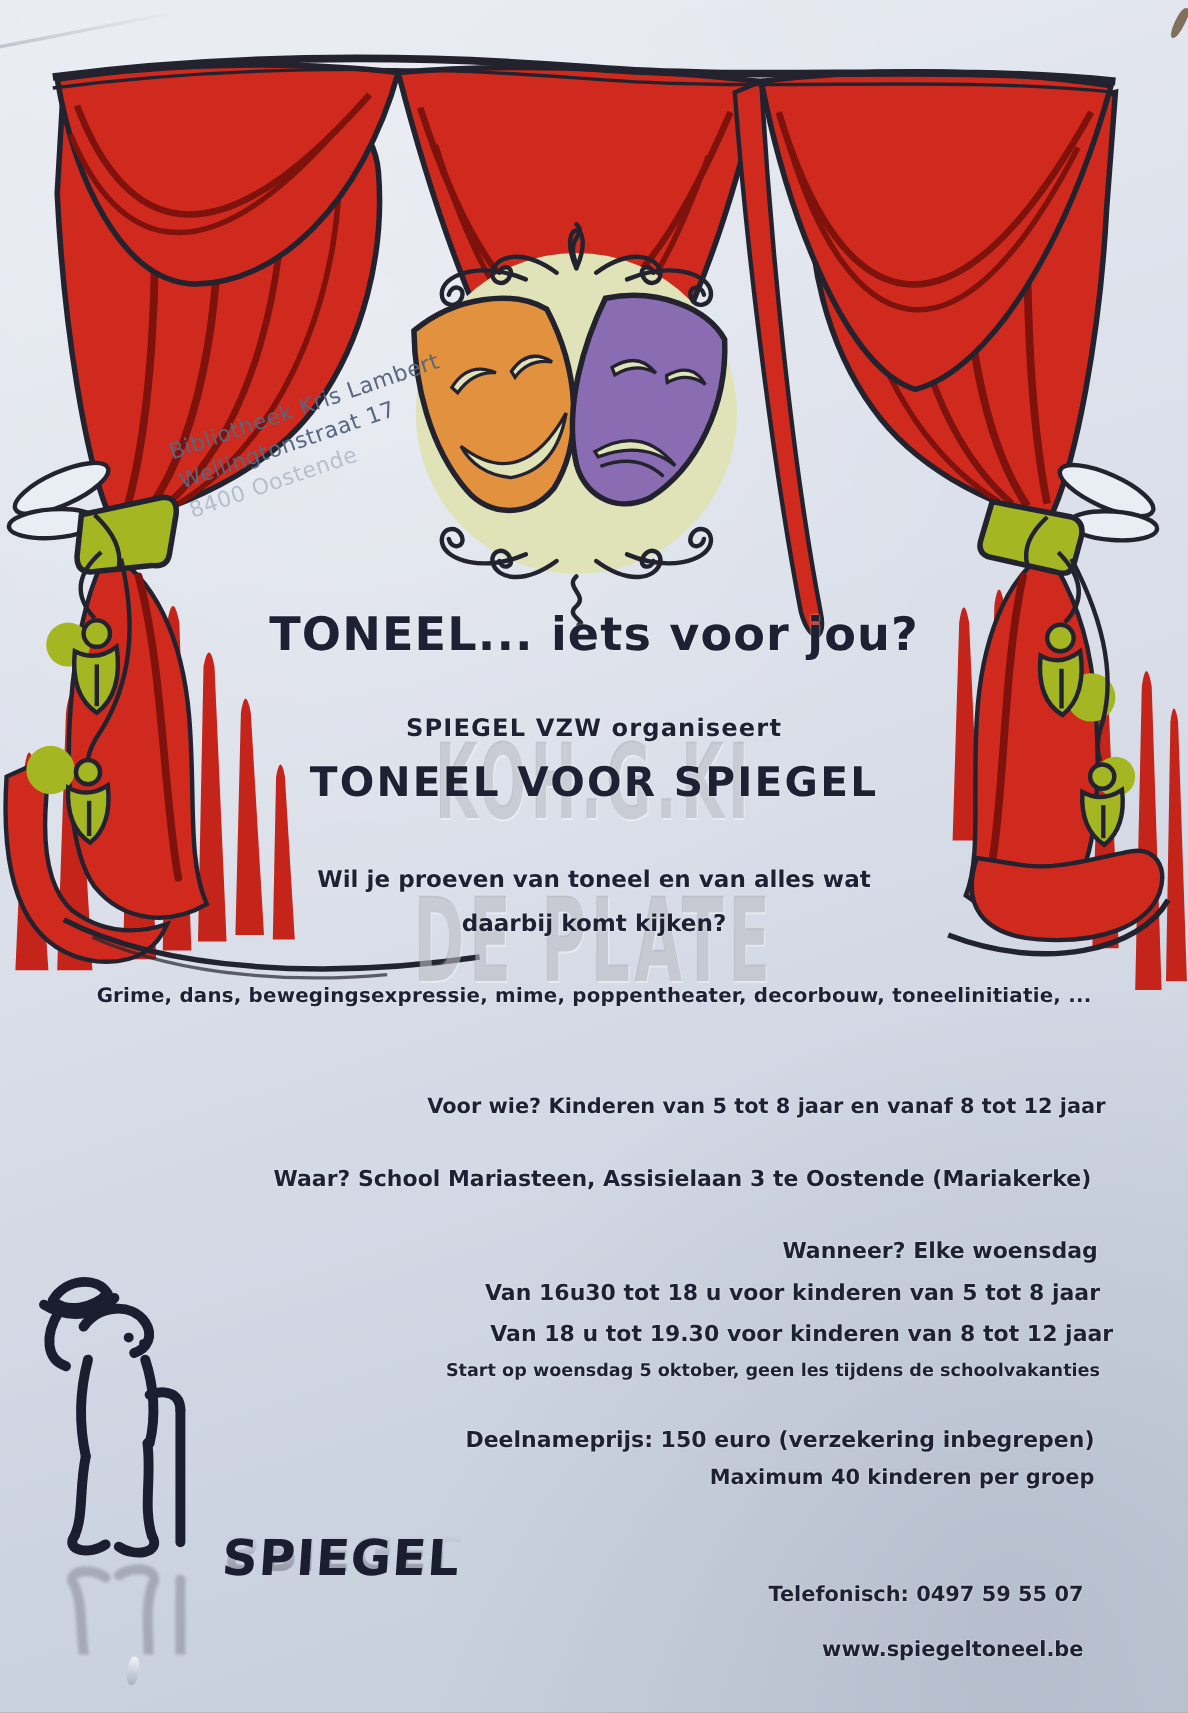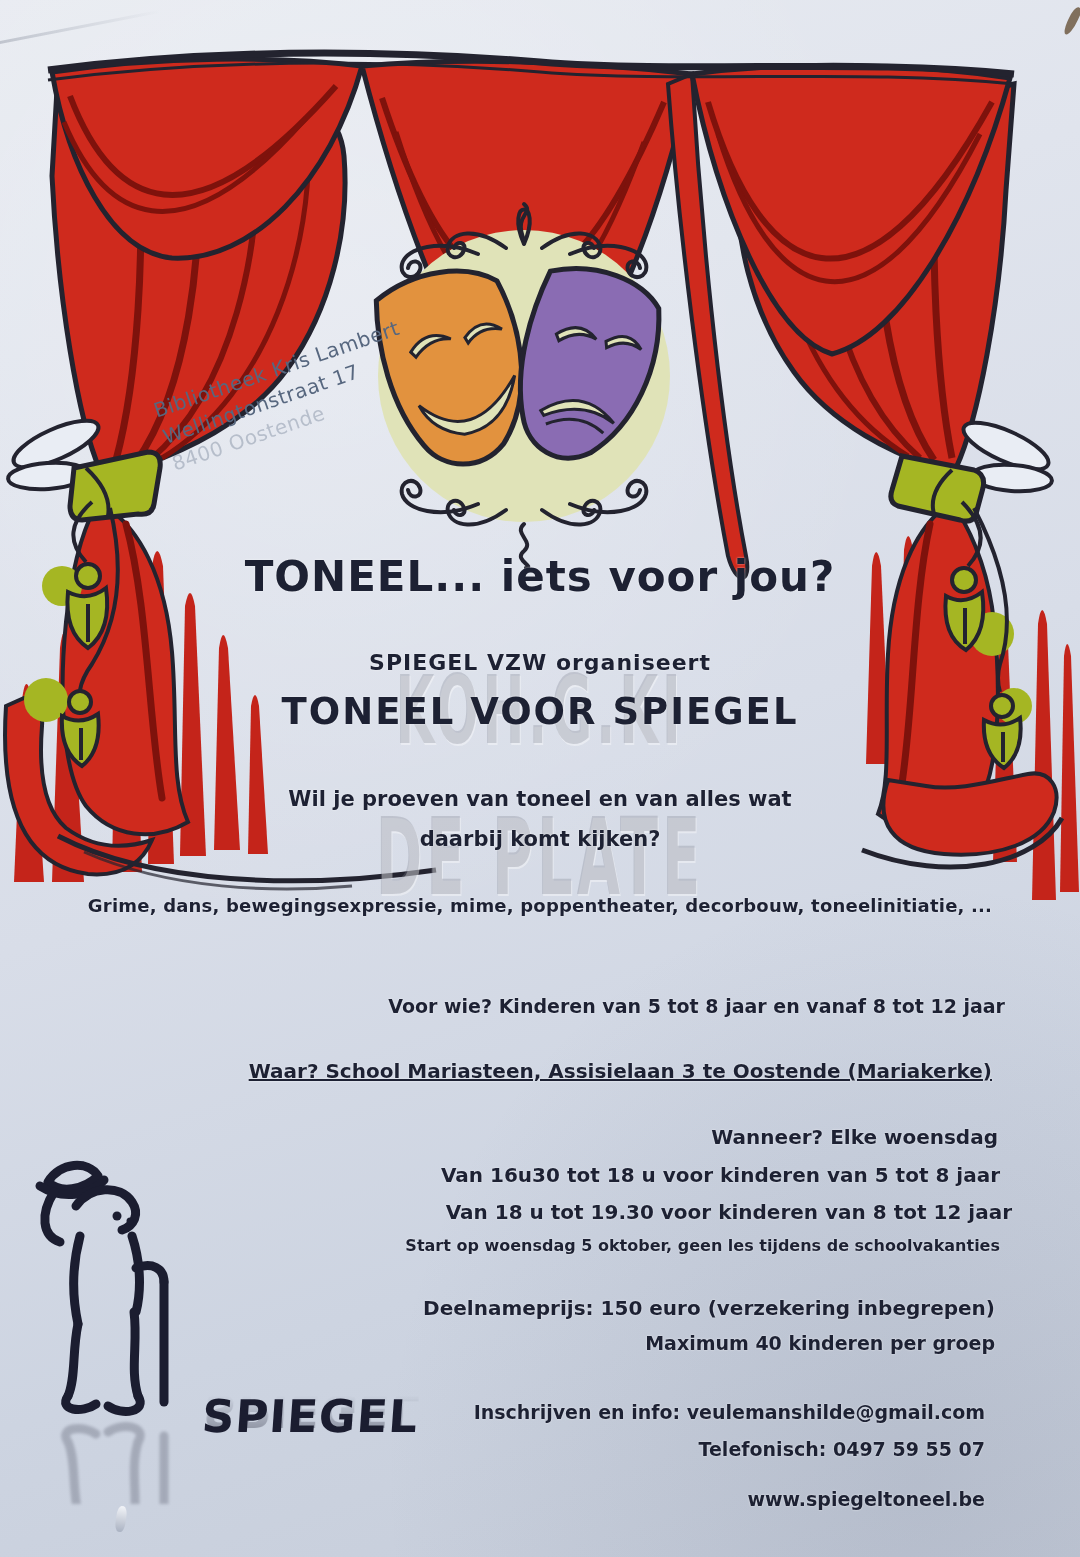--- a/index.html
+++ b/index.html
@@ -31,21 +31,21 @@
   .center { left:50%; transform:translateX(-50%); }
 
   #title       { top:552px;  font-size:42px; letter-spacing:1px; }
   #organizer   { top:650px;  font-size:22px; letter-spacing:1px; }
   #heading     { top:690px;  font-size:37px; letter-spacing:2px; }
   #intro1      { top:787px;  font-size:21px; }
   #intro2      { top:827px;  font-size:21px; }
   #act1        { top:895px;  font-size:18px; letter-spacing:.2px; }
   #act2        { top:934px;  font-size:18px; letter-spacing:.2px; }
   #who         { top:995px;  right:75px; font-size:19px; }
-  #where       { top:1059px; right:88px; font-size:20px;text-decoration:underline; }
+  #where       { top:1059px; right:88px; font-size:20px; }
   #when-title  { top:1125px; right:82px; font-size:20px; }
   #when1       { top:1163px; right:80px; font-size:20px; }
   #when2       { top:1200px; right:68px; font-size:20px; }
   #when3       { top:1236px; right:80px; font-size:16px; }
   #price1      { top:1296px; right:85px; font-size:20px; }
   #price2      { top:1332px; right:85px; font-size:19px; }
   #contact1    { top:1401px; right:95px; font-size:19px; }
   #contact2    { top:1438px; right:95px; font-size:19px; }
   #contact3    { top:1472px; right:95px; font-size:19px;margin-top:16px; }
 
@@ -222,21 +222,20 @@
   <div class="txt center" id="intro2">daarbij komt kijken?</div>
   <div class="txt center" id="act1">Grime, dans, bewegingsexpressie, mime, poppentheater, decorbouw, toneelinitiatie, ...</div>
   <div class="txt" id="who">Voor wie? Kinderen van 5 tot 8 jaar en vanaf 8 tot 12 jaar</div>
   <div class="txt" id="where">Waar? School Mariasteen, Assisielaan 3 te Oostende (Mariakerke)</div>
   <div class="txt" id="when-title">Wanneer? Elke woensdag</div>
   <div class="txt" id="when1">Van 16u30 tot 18 u voor kinderen van 5 tot 8 jaar</div>
   <div class="txt" id="when2">Van 18 u tot 19.30 voor kinderen van 8 tot 12 jaar</div>
   <div class="txt" id="when3">Start op woensdag 5 oktober, geen les tijdens de schoolvakanties</div>
   <div class="txt" id="price1">Deelnameprijs: 150 euro (verzekering inbegrepen)</div>
   <div class="txt" id="price2">Maximum 40 kinderen per groep</div>
-  <div class="txt" id="contact1">Inschrijven en info: veulemanshilde@gmail.com</div>
   <div class="txt" id="contact2">Telefonisch: 0497 59 55 07</div>
   <div class="txt" id="contact3">www.spiegeltoneel.be</div>
 
   <svg id="mascot-svg" class="layer" width="220" height="270" viewBox="0 0 220 270">
     <g stroke="#1b1d30" stroke-width="9" fill="none" stroke-linecap="round" stroke-linejoin="round">
       <path d="M28,26 C40,6 68,4 78,20 C64,34 40,38 28,26 Z"></path>
       <path d="M20,30 C42,44 70,40 84,24"></path>
       <path d="M34,36 C20,58 22,80 40,86"></path>
       <path d="M56,50 C70,30 100,28 112,46 C120,58 114,70 102,74"></path>
       <path d="M60,80 C52,110 52,140 58,168"></path>

